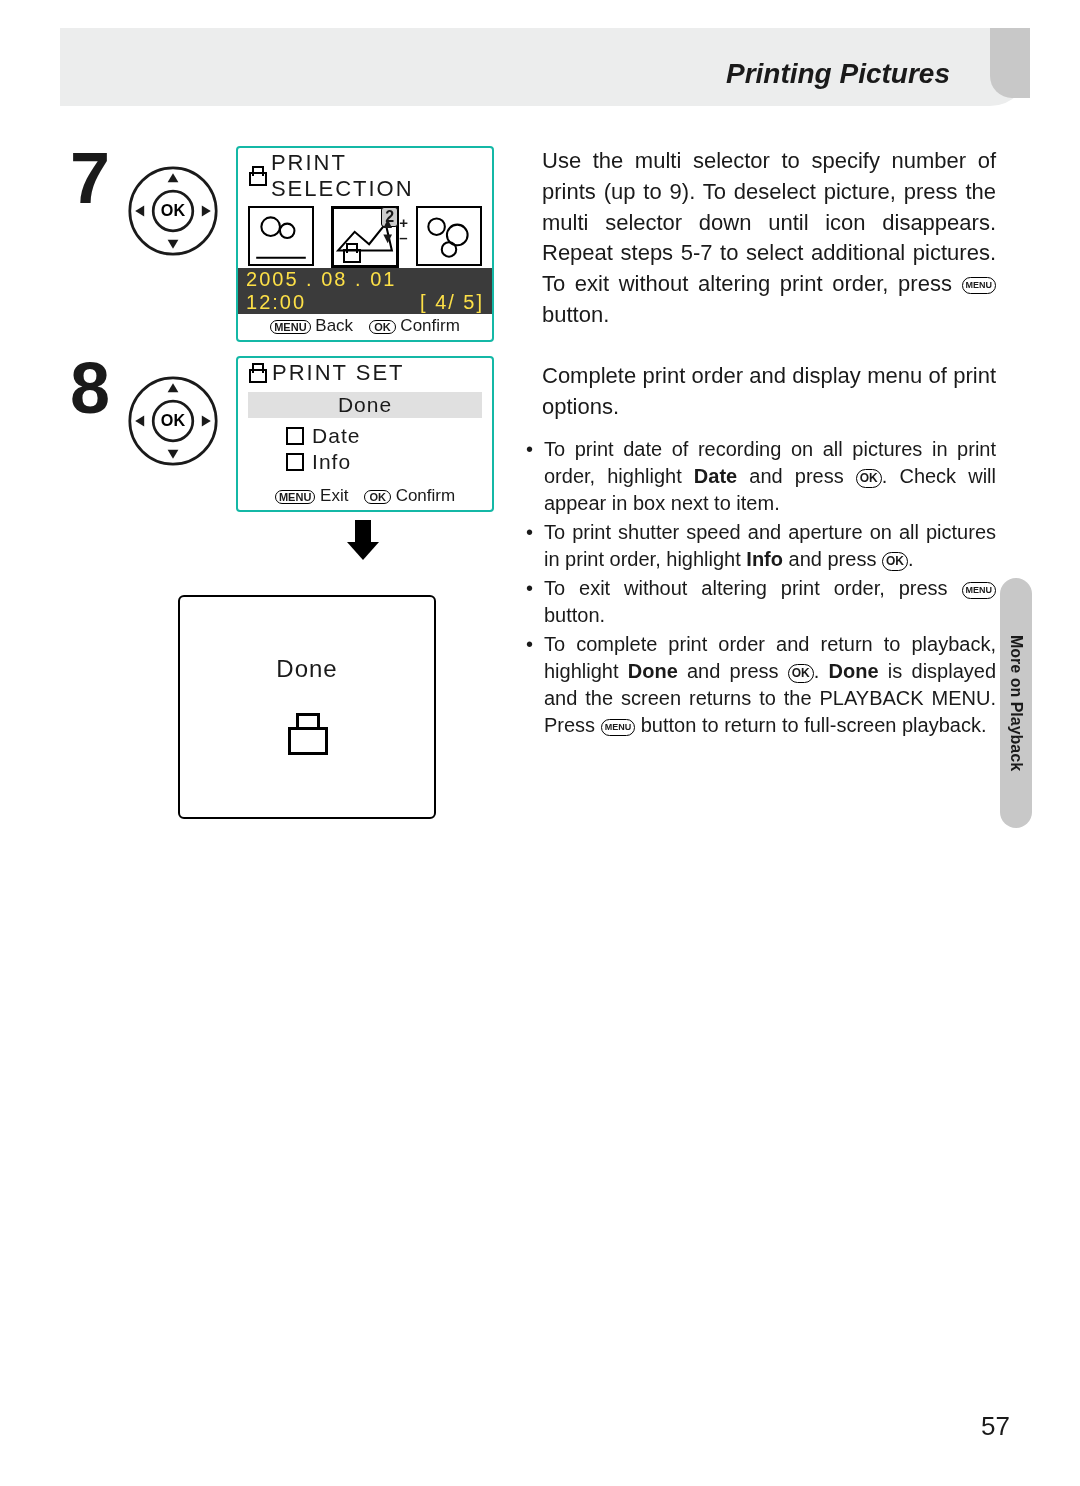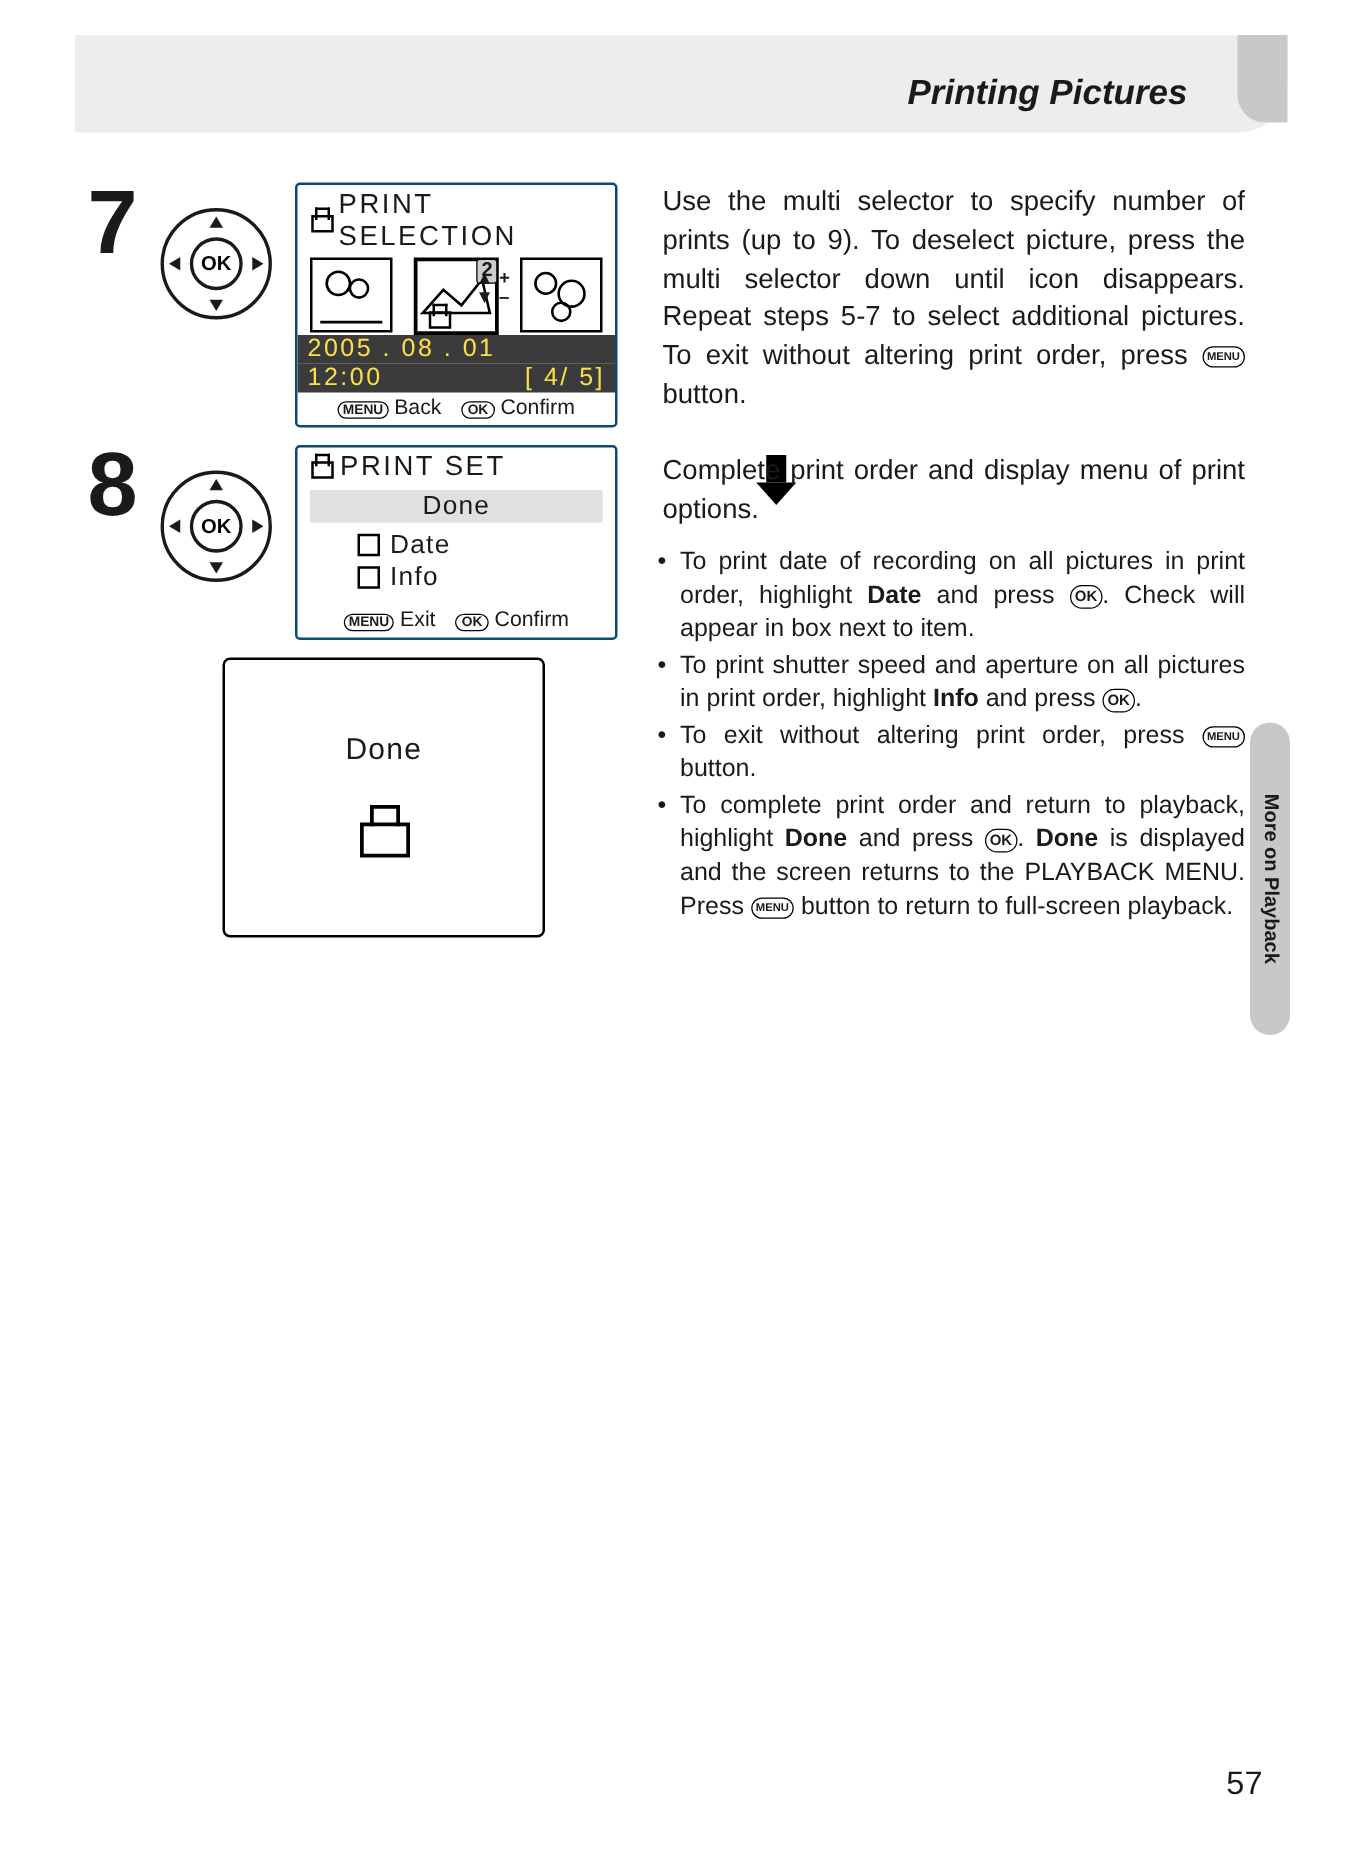--- a/index.html
+++ b/index.html
@@ -8,21 +8,21 @@
 .header-bar{position:absolute;left:-10px;right:0;top:0;height:78px;background:#eceded;border-radius:0 0 40px 0}
 .header-title{position:absolute;right:80px;bottom:28px;font-style:italic;font-weight:700;font-size:28px}
 .header-tab{position:absolute;right:0;top:0;width:40px;height:70px;background:#c8c8c8;border-radius:0 0 0 22px}
 .body{display:flex;gap:36px;margin-top:28px}
 .leftcol{width:420px}
 .rightcol{width:470px;font-size:22px;line-height:1.4}
 .step{display:flex;gap:18px;margin-bottom:14px}
 .stepnum{font-size:72px;font-weight:700;line-height:0.9;width:54px}
 .dpad{width:90px;height:90px;margin-top:20px}
 .dpad svg{width:100%;height:100%}
-.screen{width:254px;border:2px solid #0c4a6e;background:#fff;border-radius:4px;overflow:hidden}
+.screen{width:254px;border:2px solid #14b8a6;background:#fff;border-radius:4px;overflow:hidden}
 .screen-title{display:flex;align-items:center;gap:6px;padding:2px 8px;font-size:22px;letter-spacing:2px}
 .thumbs{display:flex;justify-content:space-around;padding:2px 4px 0 4px;gap:4px;position:relative}
 .thumb{width:62px;height:56px;border:2px solid #000;background:#fff;position:relative}
 .thumb.sel{border-width:3px}
 .screen-info{background:#3b3b3b;color:#fde047;font-size:20px;letter-spacing:2px;padding:0 8px;display:flex;justify-content:space-between}
 .screen-footer{display:flex;justify-content:center;align-items:center;gap:16px;font-size:17px;padding:2px 0 4px 0}
 .menu-pill{font-size:11px;font-weight:700;border:1.7px solid #000;border-radius:8px;padding:0 3px;display:inline-block}
 .ok-pill{font-size:11px;font-weight:700;border:1.7px solid #000;border-radius:999px;padding:0 4px;display:inline-block}
 .print-icon{width:20px;height:20px;display:inline-block;position:relative}
 .print-icon::before{content:"";position:absolute;left:3px;top:6px;width:14px;height:10px;border:2px solid #000}
@@ -34,27 +34,27 @@
 .down-arrow{width:254px;text-align:center;font-size:36px;margin:6px 0 10px 0}
 .down-arrow svg{width:40px;height:44px}
 .screen3{width:254px;height:220px;border:2px solid #000;border-radius:6px;display:flex;flex-direction:column;align-items:center;justify-content:center;gap:30px;margin-left:108px}
 .screen3 .done{font-size:24px;letter-spacing:1px}
 .screen3 .picon{width:46px;height:46px;position:relative}
 .screen3 .picon .top{position:absolute;left:12px;top:0;width:18px;height:14px;border:3px solid #000;border-bottom:none}
 .screen3 .picon .bot{position:absolute;left:4px;top:14px;width:34px;height:22px;border:3px solid #000}
 .side-tab{position:absolute;right:48px;top:578px;width:32px;height:250px;background:#c8c8c8;display:flex;align-items:center;justify-content:center;border-radius:16px 16px 16px 16px}
 .side-tab span{writing-mode:vertical-rl;font-weight:700;font-size:16px}
 .page-num{position:absolute;bottom:44px;right:70px;font-size:26px;}
-.paragraph{margin:0 0 14px 4px;text-align:justify}
+.paragraph{margin:0 0 14px 16px;text-align:justify}
 ul.bul{list-style:none;padding:0;margin:0;font-size:20px;line-height:1.35}
 ul.bul li{position:relative;padding-left:18px;margin:0 0 2px 0;text-align:justify}
 ul.bul li::before{content:"•";position:absolute;left:0;top:0}
 .icon-inline{display:inline-flex;align-items:center;justify-content:center;border:1.6px solid #000;border-radius:999px;font-size:12px;font-weight:700;height:17px;padding:0 3px;vertical-align:middle}
 .icon-menu{display:inline-flex;align-items:center;justify-content:center;border:1.6px solid #000;border-radius:10px;font-size:9px;font-weight:700;height:15px;padding:0 3px;vertical-align:middle}
-.step2 .screenwrap{display:flex;flex-direction:row;align-items:flex-start}
+.step2 .screenwrap{display:flex;flex-direction:column;align-items:flex-start}
 .pmarks{position:absolute;right:-12px;top:6px;font-size:15px;font-weight:700;line-height:1}
 .countbadge{position:absolute;top:-2px;right:-2px;font-size:16px;font-weight:700;background:#ccc;border:1.5px solid #000;border-radius:3px;padding:0 3px}
 </style>
 </head>
 <body>
 
 <div class="page">
   <div class="header">
     <div class="header-bar"></div>
     <div class="header-title">Printing Pictures</div>

